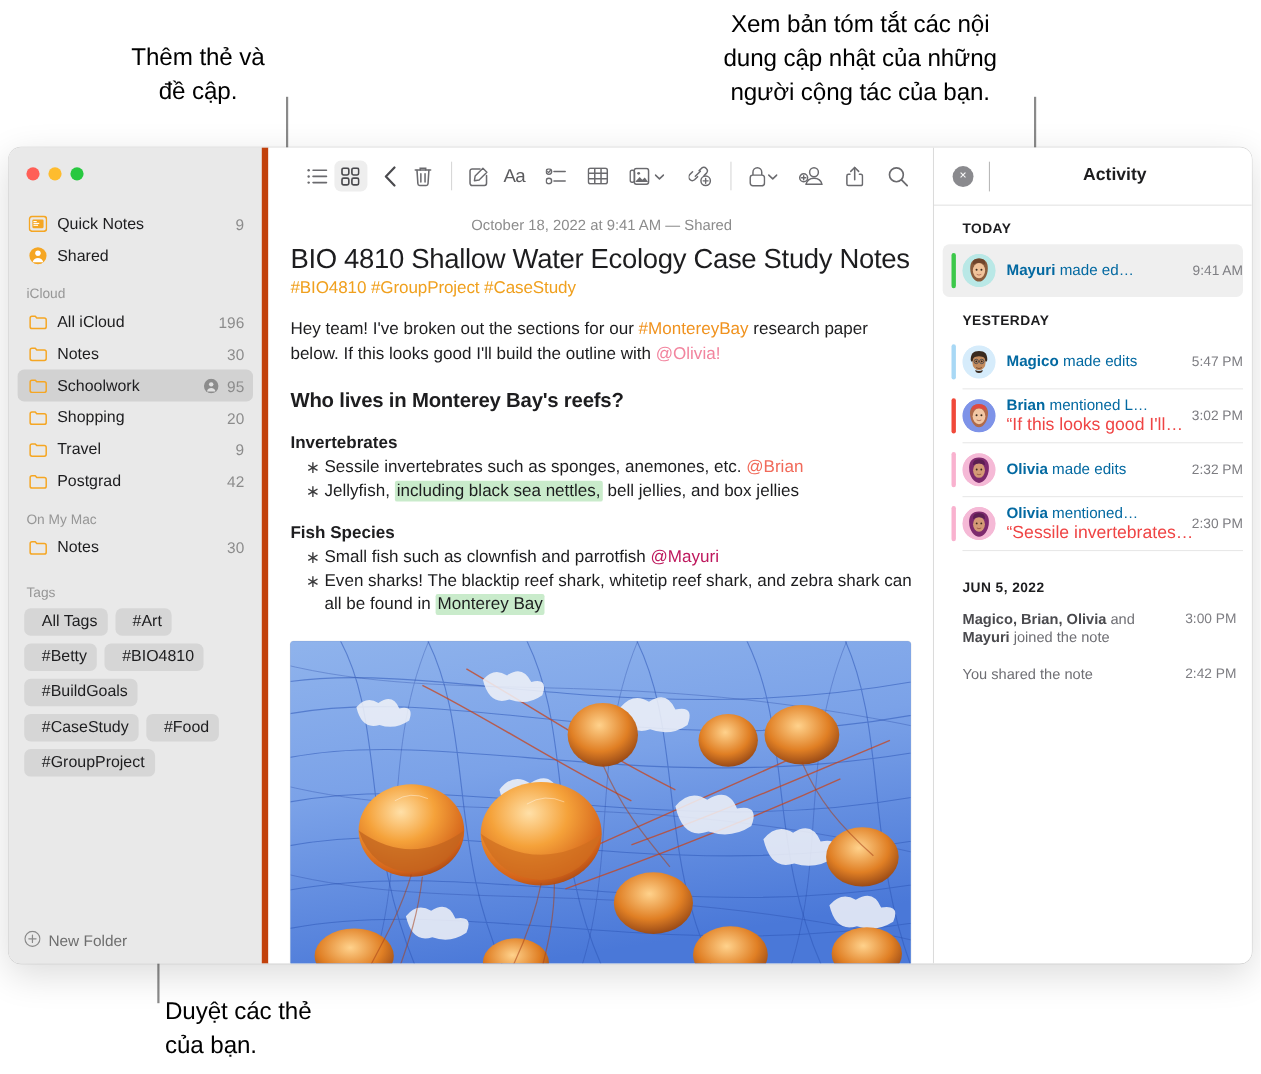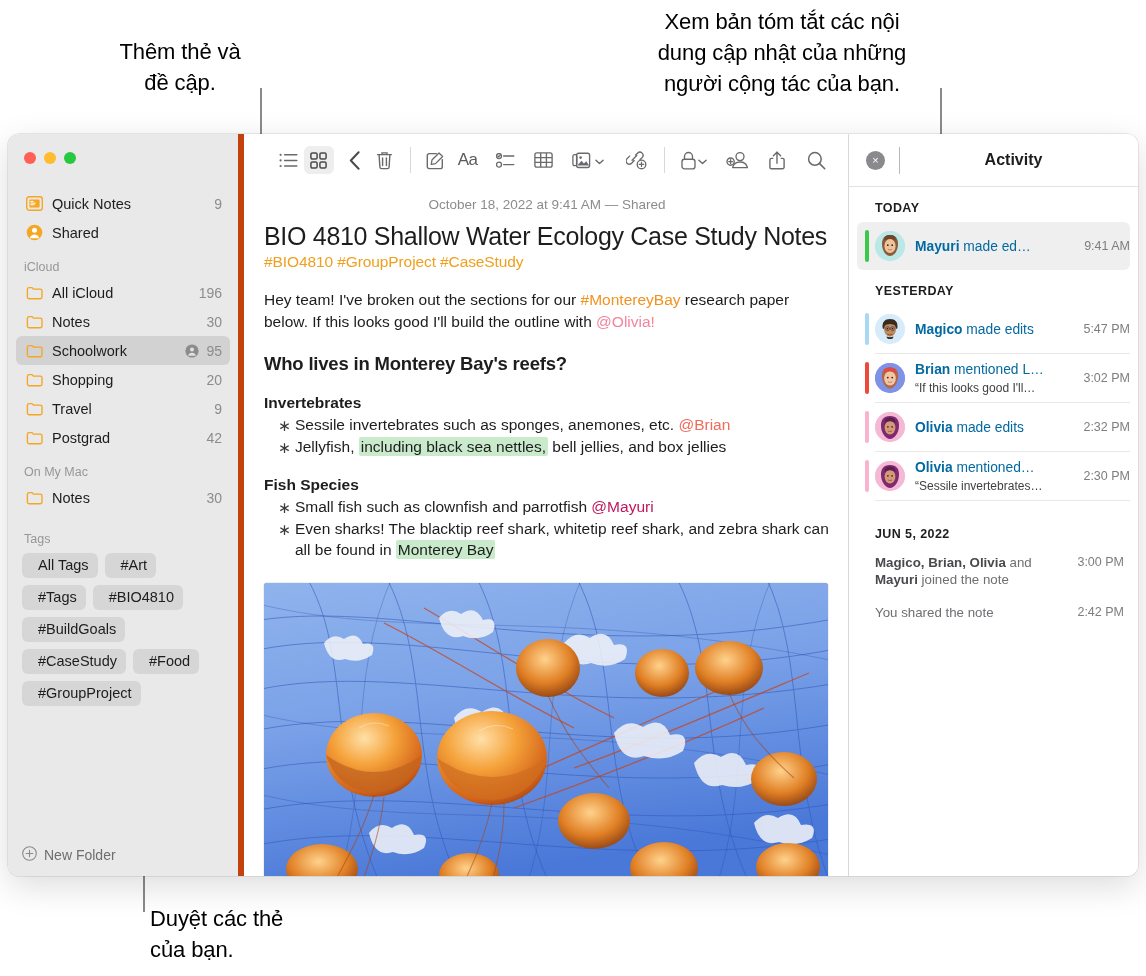--- a/index.html
+++ b/index.html
@@ -284,22 +284,22 @@
   .act-body { flex: 1; min-width: 0; }
   .act-line1 {
     font-size: 13.8px;
     color: #0369a1;
     white-space: nowrap;
     overflow: hidden;
     text-overflow: ellipsis;
   }
   .act-line1 b { font-weight: 700; }
   .act-line2 {
-    font-size: 12px;
-    color: #404040;
+    font-size: 16px;
+    color: #ef4444;
     white-space: nowrap;
     overflow: hidden;
     text-overflow: ellipsis;
     margin-top: 1px;
   }
   .act-time {
     font-size: 12.5px;
     color: #7d7d82;
     margin-left: 7px;
     white-space: nowrap;
@@ -456,21 +456,21 @@
               </svg>
           </span>
           <span class="s-label">Notes</span>
           <span class="s-count">30</span>
         </div>
 
         <div class="side-head" style="padding-top:20px;">Tags</div>
         <div class="tags-wrap">
           <span class="tag-chip">All Tags</span>
           <span class="tag-chip">#Art</span>
-          <span class="tag-chip">#Tags</span>
+          <span class="tag-chip">#Betty</span>
           <span class="tag-chip">#BIO4810</span>
           <span class="tag-chip">#BuildGoals</span>
           <span class="tag-chip">#CaseStudy</span>
           <span class="tag-chip">#Food</span>
           <span class="tag-chip">#GroupProject</span>
         </div>
       </div>
 
       <div id="newfolder">
         <span>

